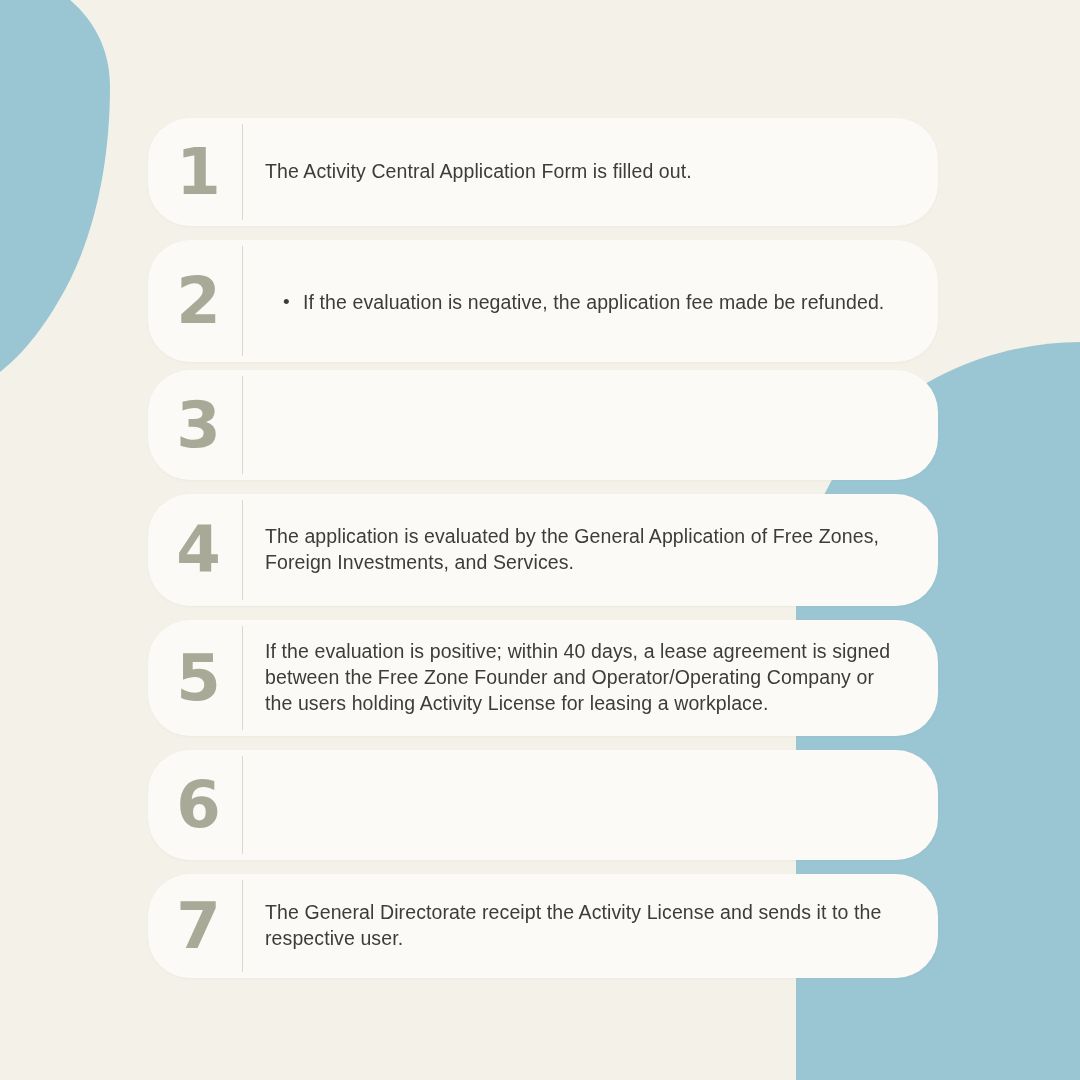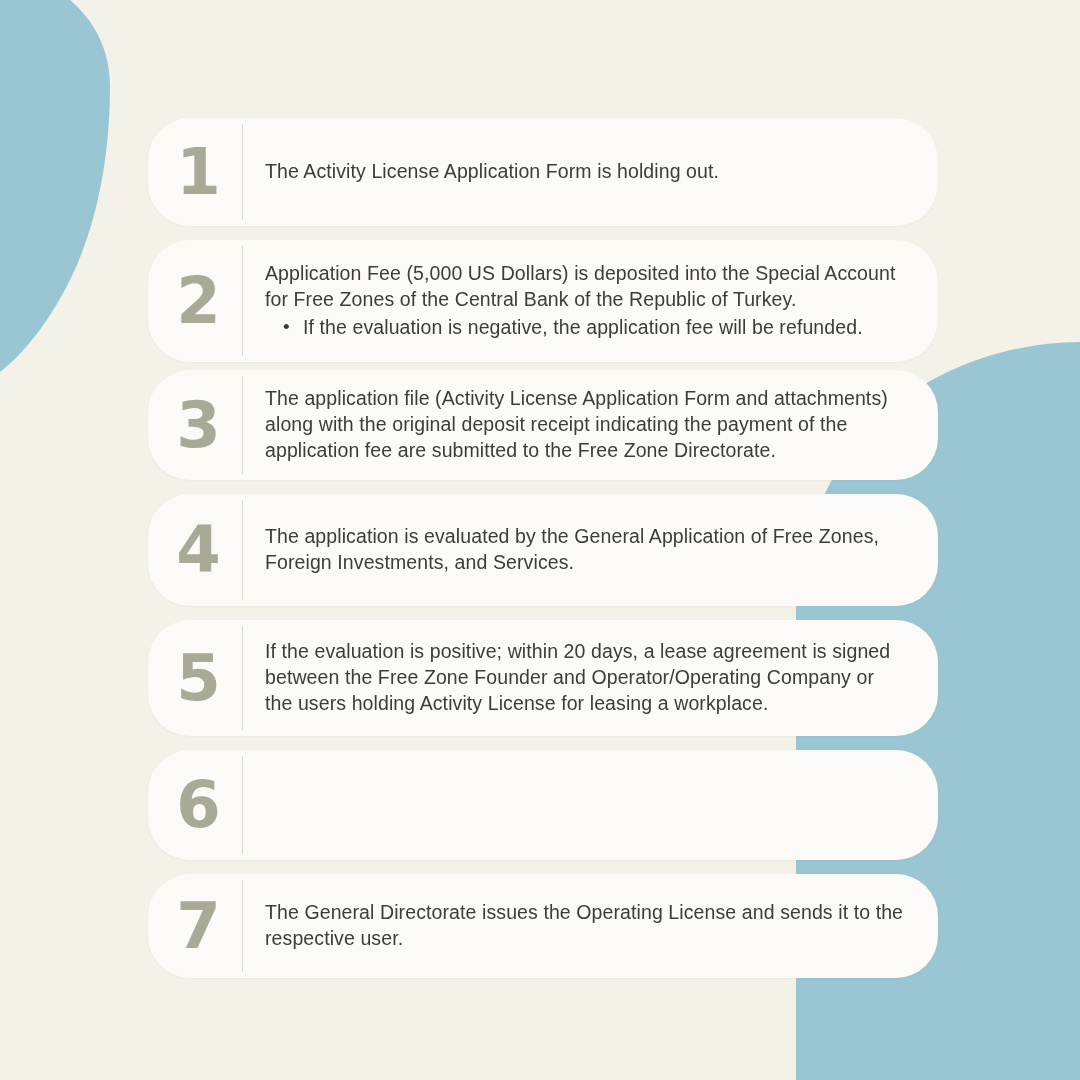--- a/index.html
+++ b/index.html
@@ -134,77 +134,73 @@
 </svg>
 
 <main id="steps-list">
 
   <section class="step-card s1">
     <div class="step-num-col">
       <span class="step-num">1</span>
     </div>
     <div class="step-divider"></div>
     <div class="step-body">
-      <p class="step-text">The Activity License Application Form is holding out.</p>
+      <p class="step-text">The Activity Central Application Form is filled out.</p>
     </div>
   </section>
 
   <section class="step-card s2">
     <div class="step-num-col">
       <span class="step-num">2</span>
     </div>
     <div class="step-divider"></div>
     <div class="step-body">
-      <p class="step-text">Application Fee (5,000 US Dollars) is deposited into the Special Account for Free Zones of the Central Bank of the Republic of Turkey.</p>
       <ul class="step-sublist">
-        <li class="step-subitem">If the evaluation is negative, the application fee will be refunded.</li>
+        <li class="step-subitem">If the evaluation is negative, the application fee made be refunded.</li>
       </ul>
     </div>
   </section>
 
   <section class="step-card s3">
     <div class="step-num-col">
       <span class="step-num">3</span>
     </div>
     <div class="step-divider"></div>
-    <div class="step-body">
-      <p class="step-text">The application file (Activity License Application Form and attachments) along with the original deposit receipt indicating the payment of the application fee are submitted to the Free Zone Directorate.</p>
-    </div>
   </section>
 
   <section class="step-card s4">
     <div class="step-num-col">
       <span class="step-num">4</span>
     </div>
     <div class="step-divider"></div>
     <div class="step-body">
       <p class="step-text">The application is evaluated by the General Application of Free Zones, Foreign Investments, and Services.</p>
     </div>
   </section>
 
   <section class="step-card s5">
     <div class="step-num-col">
       <span class="step-num">5</span>
     </div>
     <div class="step-divider"></div>
     <div class="step-body">
-      <p class="step-text">If the evaluation is positive; within 20 days, a lease agreement is signed between the Free Zone Founder and Operator/Operating Company or the users holding Activity License for leasing a workplace.</p>
+      <p class="step-text">If the evaluation is positive; within 40 days, a lease agreement is signed between the Free Zone Founder and Operator/Operating Company or the users holding Activity License for leasing a workplace.</p>
     </div>
   </section>
 
   <section class="step-card s6">
     <div class="step-num-col">
       <span class="step-num">6</span>
     </div>
     <div class="step-divider"></div>
   </section>
 
   <section class="step-card s7">
     <div class="step-num-col">
       <span class="step-num">7</span>
     </div>
     <div class="step-divider"></div>
     <div class="step-body">
-      <p class="step-text">The General Directorate issues the Operating License and sends it to the respective user.</p>
+      <p class="step-text">The General Directorate receipt the Activity License and sends it to the respective user.</p>
     </div>
   </section>
 
 </main>
 
 </body></html>

